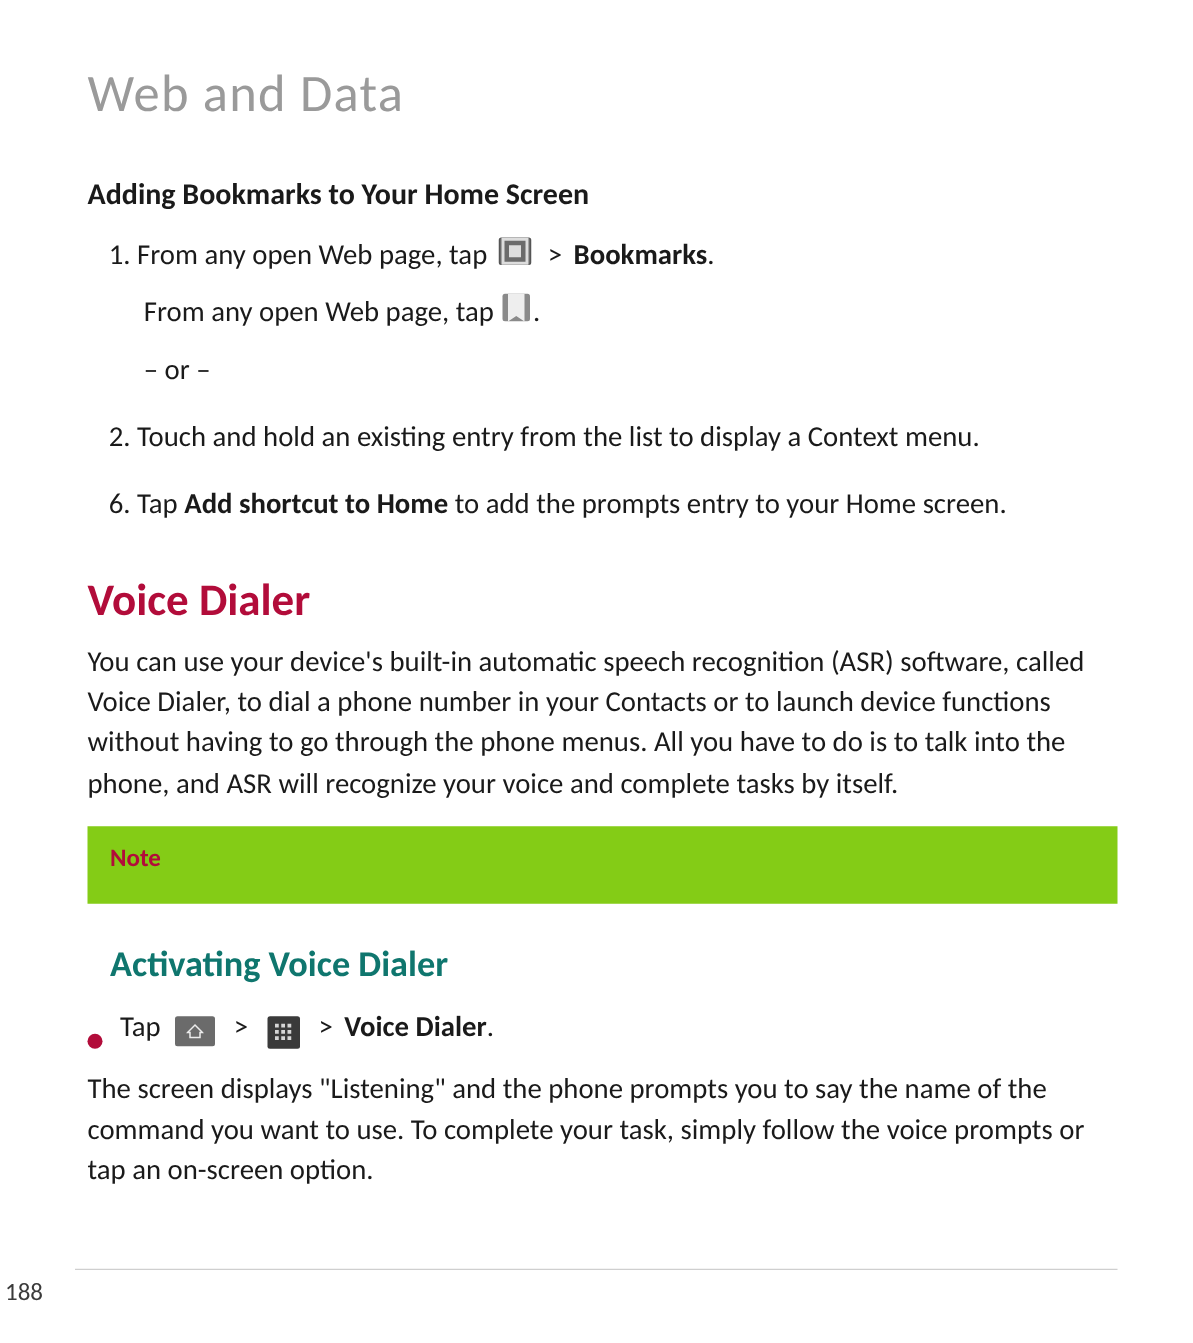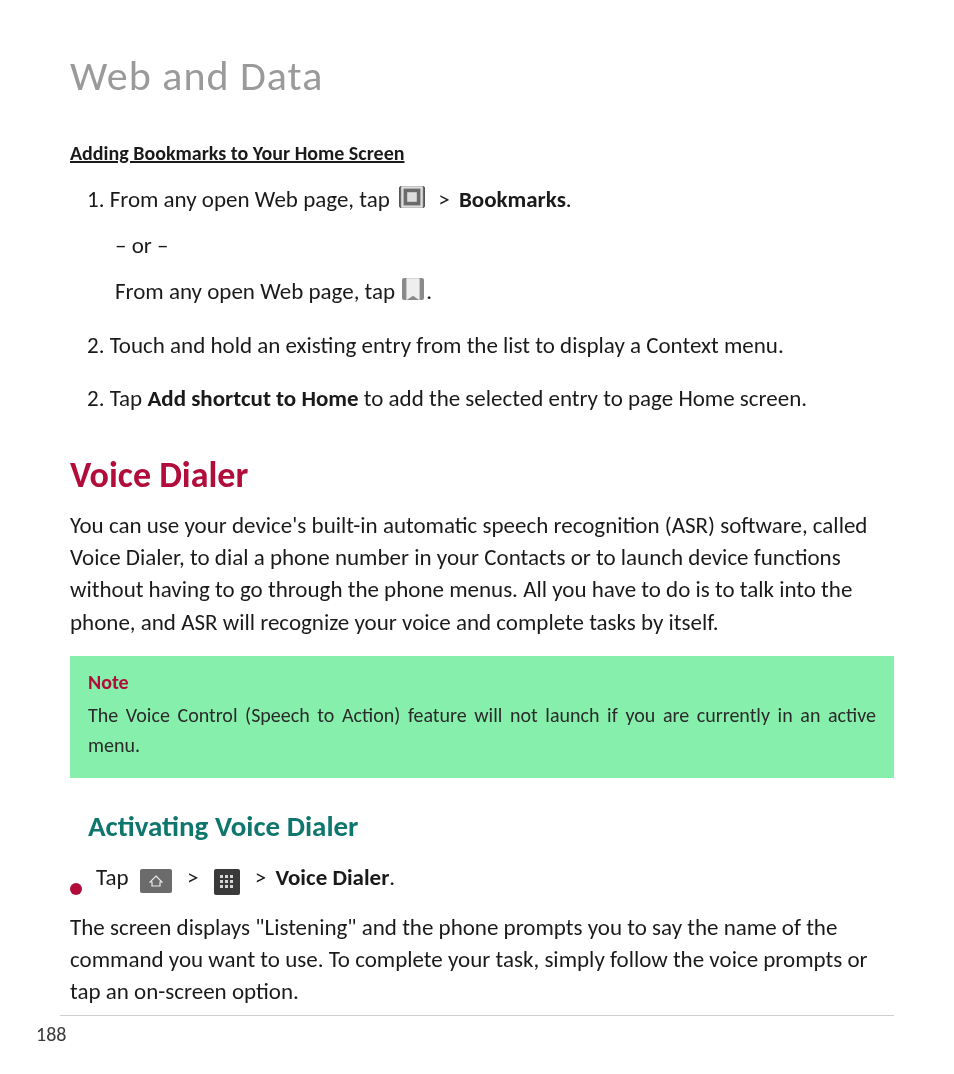--- a/index.html
+++ b/index.html
@@ -19,24 +19,23 @@
     padding: 50px 60px 40px 70px;
   }
   .chapter-title {
     font-size: 42px;
     font-weight: 300;
     color: #9a9a9a;
     letter-spacing: 1px;
     margin: 0 0 40px 0;
   }
   .section-title {
-    font-size: 20px;
+    font-size: 24px;
     font-weight: 600;
     margin: 12px 0 14px 0;
-    text-decoration: underline;
   }
   .ol {
     margin: 17px;
     padding: 0;
   }
   .li {
     font-size: 23px;
     line-height: 1.5;
     margin: 8px 0 18px 0;
   }
@@ -86,21 +85,21 @@
     font-weight: 700;
     color: #b20c3a;
     margin: 38px 0 12px 0;
   }
   .para {
     font-size: 23px;
     line-height: 1.4;
     margin: 0 0 18px 0;
   }
   .note-box {
-    background: #86efac;
+    background: #84cc16;
     padding: 14px 18px 18px 18px;
     margin: 18px 0 30px 0;
   }
   .note-label {
     color: #b20c3a;
     font-weight: 700;
     font-size: 20px;
     margin-bottom: 6px;
   }
   .note-text {
@@ -152,21 +151,21 @@
     height: 26px;
     background: #3a3a3a;
     color: #d6d6d6;
     border-radius: 2px;
     vertical-align: -5px;
     margin: 0 6px;
   }
   .grid-icon svg { width: 16px; height: 16px; }
   .page-number {
     position: absolute;
-    left: 36px;
+    left: 4px;
     bottom: 28px;
     font-size: 20px;
     color: #3a3a3a;
   }
   .page-line {
     position: absolute;
     left: 60px;
     bottom: 58px;
     right: 60px;
     border-top: 1px solid #cfcfcf;
@@ -188,47 +187,46 @@
       <span class="li-num">1. From any open Web page, tap </span>
       <span class="icon-box">
         <svg viewBox="0 0 10 10">
             <rect x="1" y="1" width="8" height="8" fill="none" stroke="#ddd" stroke-width="1"></rect>
             <rect x="3" y="3" width="4" height="4" fill="#ddd"></rect>
           </svg>
       </span>
       <span class="gt">&gt;</span>
       <span class="bold">Bookmarks</span><span>.</span>
 
-      <div class="indent">– or –</div>
-
       <div class="indent">
         <span>From any open Web page, tap </span>
         <span class="icon-small">
           <svg viewBox="0 0 10 12">
               <path d="M2 1 h6 v10 l-3 -2 l-3 2 z" fill="#eee"></path>
             </svg>
         </span><span>.</span>
       </div>
+
+      <div class="indent">– or –</div>
     </div>
 
     <div class="li">2. Touch and hold an existing entry from the list to display a Context menu.</div>
 
     <div class="li">
-      <span>2. Tap </span><span class="bold">Add shortcut to Home</span><span> to add the selected entry to page Home screen.</span>
+      <span>6. Tap </span><span class="bold">Add shortcut to Home</span><span> to add the prompts entry to your Home screen.</span>
     </div>
 
   </div>
 
   <div class="h1-section">Voice Dialer</div>
 
   <div class="para">You can use your device's built-in automatic speech recognition (ASR) software, called Voice Dialer, to dial a phone number in your Contacts or to launch device functions without having to go through the phone menus. All you have to do is to talk into the phone, and ASR will recognize your voice and complete tasks by itself.</div>
 
   <div class="note-box">
     <div class="note-label">Note</div>
-    <div class="note-text">The Voice Control (Speech to Action) feature will not launch if you are currently in an active menu.</div>
   </div>
 
   <div class="h2-section">Activating Voice Dialer</div>
 
   <div class="bullet-row">
     <span class="bullet-dot"></span>
     <span>
       <span>Tap </span>
       <span class="home-icon">
         <svg viewBox="0 0 14 14">

